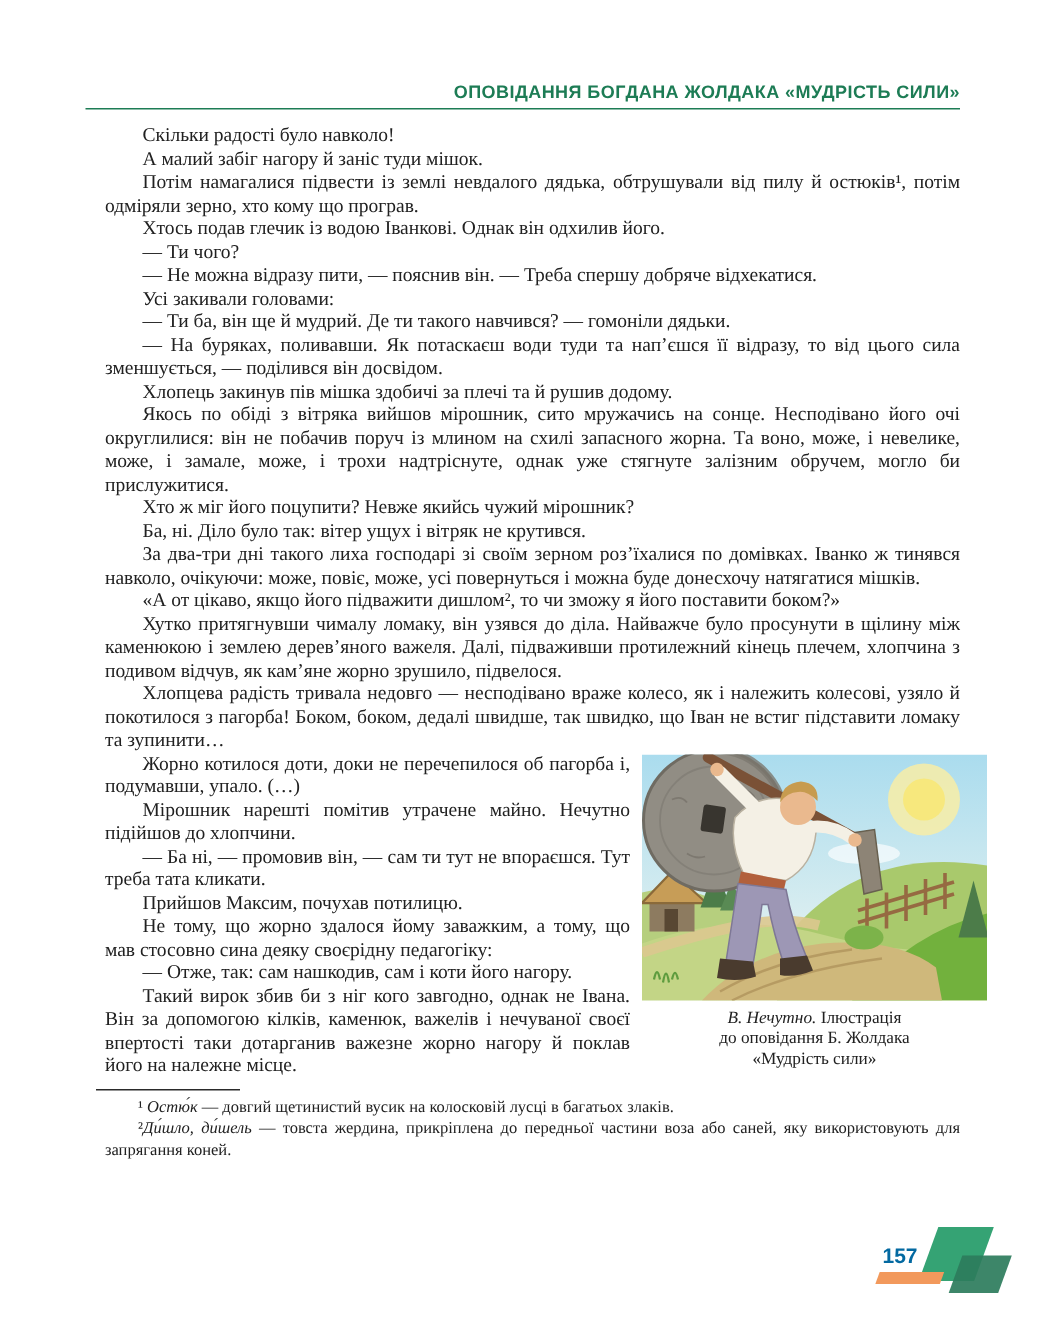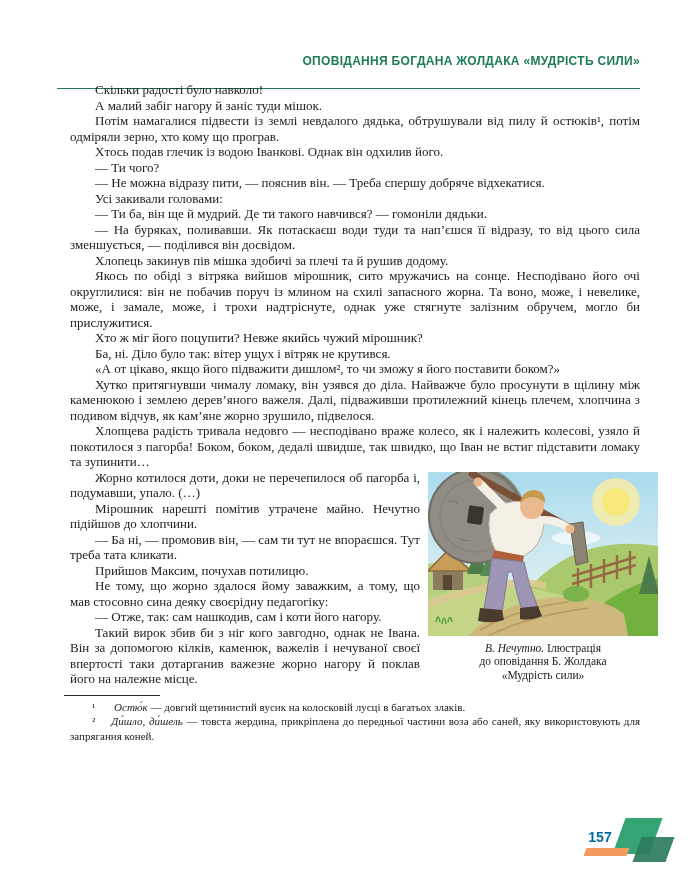--- a/index.html
+++ b/index.html
@@ -14,21 +14,21 @@
     position:relative;width:695px;height:894px;background:var(--page_bg);
     font-family:"Liberation Serif","DejaVu Serif",serif;color:#212121;overflow:hidden;
   }
   
   .running-head{
     position:absolute;left:57px;top:54px;width:583px;
     text-align:right;
     font-family:"Liberation Sans","DejaVu Sans",sans-serif;
     font-weight:700;font-size:12px;letter-spacing:.3px;
     color:var(--header_green);
-    padding-bottom:20px;
+    padding-bottom:4px;
     border-bottom:1px solid var(--header_green);
   }
   
   .body-text{
     position:absolute;left:70px;top:82px;width:570px;
     font-size:13px;line-height:15.5px;text-align:justify;
   }
   .body-text p{margin:0;text-indent:25px;}
   
   .fig{
@@ -37,21 +37,21 @@
   .fig-img{display:block;margin-left:8px;width:230px;height:164px;}
   .fig-caption{
     margin:6px 0 0 8px;width:230px;text-align:center;
     font-size:11.5px;line-height:13.5px;text-indent:0;
   }
   .fig-caption .cap-line{text-indent:0;}
   
   .footnotes{clear:both;padding-top:4px;}
   .fn-rule{width:96px;border-top:1.6px solid #2a2a2a;margin:4px 0 4px -6px;}
   .footnotes p.fn{font-size:11px;line-height:14.5px;text-indent:22px;margin:0;text-align:justify;}
-  .fn i{font-style:italic;margin-left:16px;}
+  .fn i{font-style:italic;}
   
   .pageno{
     position:absolute;left:583px;top:829px;width:34px;text-align:center;
     font-family:"Liberation Sans","DejaVu Sans",sans-serif;
     font-weight:700;font-size:14px;color:#0369a1;
   }
   .sh{position:absolute;transform:skewX(-20deg);}
   .sh-green1{left:619px;top:818px;width:37px;height:36px;background:var(--accent_green);}
   .sh-green2{left:637px;top:837px;width:33px;height:25px;background:var(--accent_green_dark);opacity:.92;}
   .sh-orange{left:585px;top:848px;width:43px;height:8px;background:var(--accent_orange);}
@@ -86,20 +86,21 @@
         <p>— На буряках, поливавши. Як потаскаєш води туди та нап’єшся її відразу, то від цього сила зменшується, — поділився він досвідом.</p>
 
         <p>Хлопець закинув пів мішка здобичі за плечі та й рушив додому.</p>
 
         <p>Якось по обіді з вітряка вийшов мірошник, сито мружачись на сонце. Несподівано його очі округлилися: він не побачив поруч із млином на схилі запасного жорна. Та воно, може, і невелике, може, і замале, може, і трохи надтріснуте, однак уже стягнуте залізним обручем, могло би прислужитися.</p>
 
         <p>Хто ж міг його поцупити? Невже якийсь чужий мірошник?</p>
 
         <p>Ба, ні. Діло було так: вітер ущух і вітряк не крутився.</p>
 
+        <p>За два-три дні такого лиха господарі зі своїм зерном роз’їхалися по домівках. Іванко ж тинявся навколо, очікуючи: може, повіє, може, усі повернуться і можна буде донесхочу натягатися мішків.</p>
 
 
         <p>«А от цікаво, якщо його підважити дишлом², то чи зможу я його поставити боком?»</p>
 
         <p>Хутко притягнувши чималу ломаку, він узявся до діла. Найважче було просунути в щілину між каменюкою і землею дерев’яного важеля. Далі, підваживши протилежний кінець плечем, хлопчина з подивом відчув, як кам’яне жорно зрушило, підвелося.</p>
 
         <p>Хлопцева радість тривала недовго — несподівано враже колесо, як і належить колесові, узяло й покотилося з пагорба! Боком, боком, дедалі швидше, так швидко, що Іван не встиг підставити ломаку та зупинити…</p>
       </div>
 
     <div class="fig">

